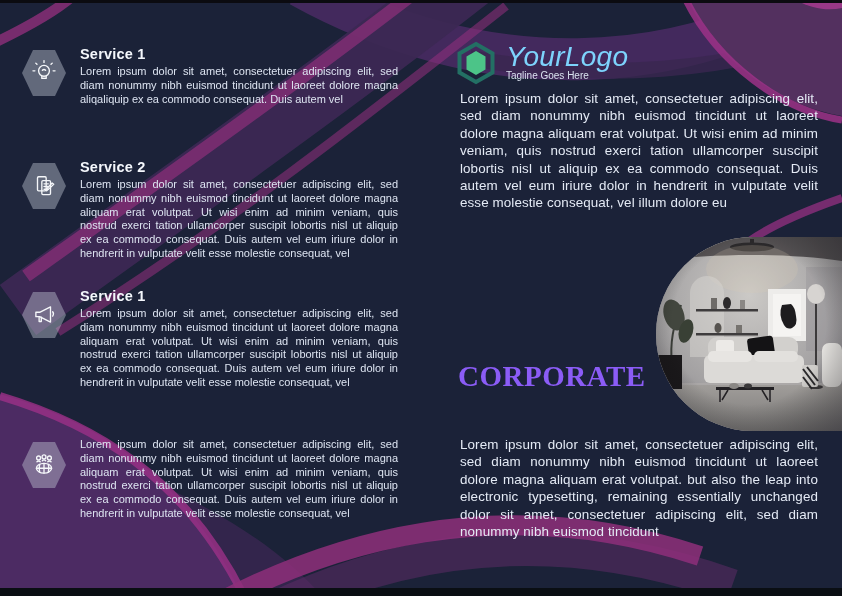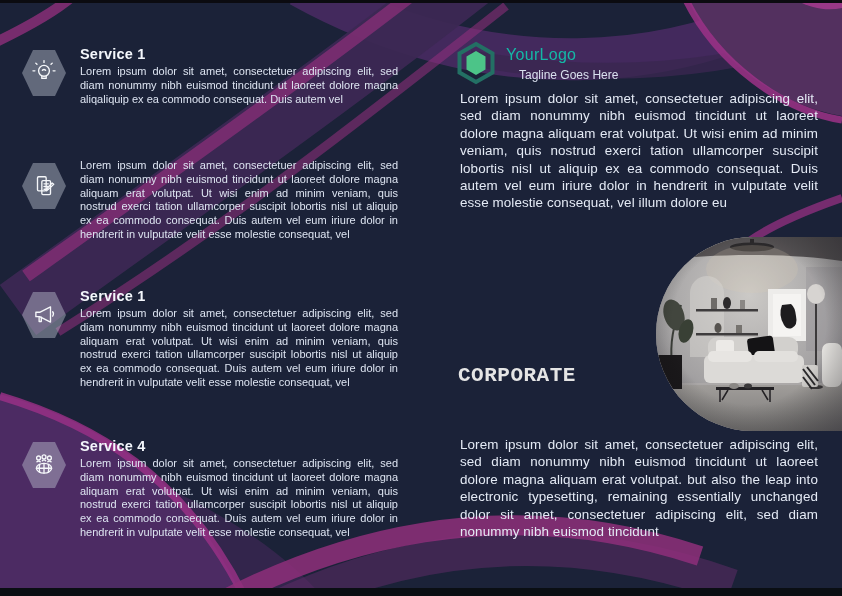--- a/index.html
+++ b/index.html
@@ -26,37 +26,37 @@
     letter-spacing:.2px;
   }
   .stxt p{
     margin:0;font-size:11px;line-height:13.8px;color:#dde4f1;
     text-align:justify;
   }
 
   
   .logo-row{position:absolute;left:456px;top:41px;display:flex;align-items:center;}
   .logo-text{margin-left:10px;}
-  .logo-name{font-size:16px;color:#14b8a6;letter-spacing:.3px;line-height:22px;}
-  .logo-tag{font-size:12px;color:#d9e0ee;margin-top:2px;margin-left:13px;}
+  .logo-name{font-size:28px;color:#7dd3fc;letter-spacing:.3px;line-height:22px;font-style:italic;}
+  .logo-tag{font-size:10px;color:#d9e0ee;margin-top:2px;}
   .intro-par,.body-par{
     position:absolute;left:460px;width:358px;
     font-size:13.4px;line-height:17.4px;color:#e4eaf5;text-align:justify;
     margin:0;letter-spacing:.1px;
   }
   .intro-par{top:90px;}
   .body-par{top:436px;}
   .photo{
     position:absolute;left:656px;top:237px;width:186px;height:194px;
     border-radius:97px 0 0 97px;overflow:hidden;background:#8a888c;
   }
   .photo svg{display:block;}
   .main-title{position:absolute;left:458px;top:361px;
-    font-family:Liberation Mono, monospace;
-    font-weight:bold;font-size:21px;line-height:30px;color:#e5e5e5;
+    font-family:Liberation Serif, serif;
+    font-weight:bold;font-size:29px;line-height:30px;color:#8b5cf6;
     letter-spacing:.5px;margin:0;
   }
   .icon-svg{stroke:#f5f7fa;fill:none;stroke-width:1.25;stroke-linecap:round;stroke-linejoin:round;}
 </style>
 </head>
 <body>
 
 <div class="canvas">
 
   <svg class="bgart" width="842" height="596" viewBox="0 0 842 596">
@@ -111,20 +111,21 @@
       <section class="service s2">
         <div class="hexwrap">
           <svg class="icon-svg" width="26" height="26" viewBox="0 0 24 24">
             <rect x="6" y="3.5" width="8" height="13" rx="1"></rect>
             <rect x="10" y="7" width="8" height="13" rx="1"></rect>
             <path d="M12 10 h4 M12 12.5 h4 M12 15 h4"></path>
             <path d="M14.5 16.5 L21 10.5 l-1.5 -1.2 -6 6.4 z"></path>
           </svg>
         </div>
         <div class="stxt">
+          <h3>Service 2</h3>
           <p>Lorem ipsum dolor sit amet, consectetuer adipiscing elit, sed diam nonummy nibh euismod tincidunt ut laoreet dolore magna aliquam erat volutpat. Ut wisi enim ad minim veniam, quis nostrud exerci tation ullamcorper suscipit lobortis nisl ut aliquip ex ea commodo consequat. Duis autem vel eum iriure dolor in hendrerit in vulputate velit esse molestie consequat, vel</p>
         </div>
       </section>
 
       <section class="service s3">
         <div class="hexwrap">
           <svg class="icon-svg" width="26" height="26" viewBox="0 0 24 24">
             <path d="M4.5 9.5 h3.5 L18 4.5 v14 L8 13.5 H4.5 z"></path>
             <path d="M7.5 13.5 v4.5 h2 v-4"></path>
             <path d="M20 9 q1.5 2 0 4"></path>
@@ -141,21 +142,20 @@
           <svg class="icon-svg" width="26" height="26" viewBox="0 0 24 24">
             <circle cx="7" cy="5.5" r="1.8"></circle>
             <circle cx="12" cy="4.5" r="1.8"></circle>
             <circle cx="17" cy="5.5" r="1.8"></circle>
             <path d="M5.5 9 q1.5 -1.5 3 0 M10.5 8 q1.5 -1.5 3 0 M15.5 9 q1.5 -1.5 3 0"></path>
             <ellipse cx="12" cy="15" rx="7" ry="4.5"></ellipse>
             <path d="M5 15 h14 M12 10.5 v9 M8 11.5 q-1 3.5 0 7 M16 11.5 q1 3.5 0 7"></path>
           </svg>
         </div>
         <div class="stxt">
-          <h3>Service 4</h3>
           <p>Lorem ipsum dolor sit amet, consectetuer adipiscing elit, sed diam nonummy nibh euismod tincidunt ut laoreet dolore magna aliquam erat volutpat. Ut wisi enim ad minim veniam, quis nostrud exerci tation ullamcorper suscipit lobortis nisl ut aliquip ex ea commodo consequat. Duis autem vel eum iriure dolor in hendrerit in vulputate velit esse molestie consequat, vel</p>
         </div>
       </section>
     </div>
 
     <div>
 
       <div class="logo-row">
         <svg width="40" height="44" viewBox="0 0 40 44">
           <polygon points="20,3 36.5,12.5 36.5,31.5 20,41 3.5,31.5 3.5,12.5" fill="none" stroke="#237064" stroke-width="4"></polygon>

